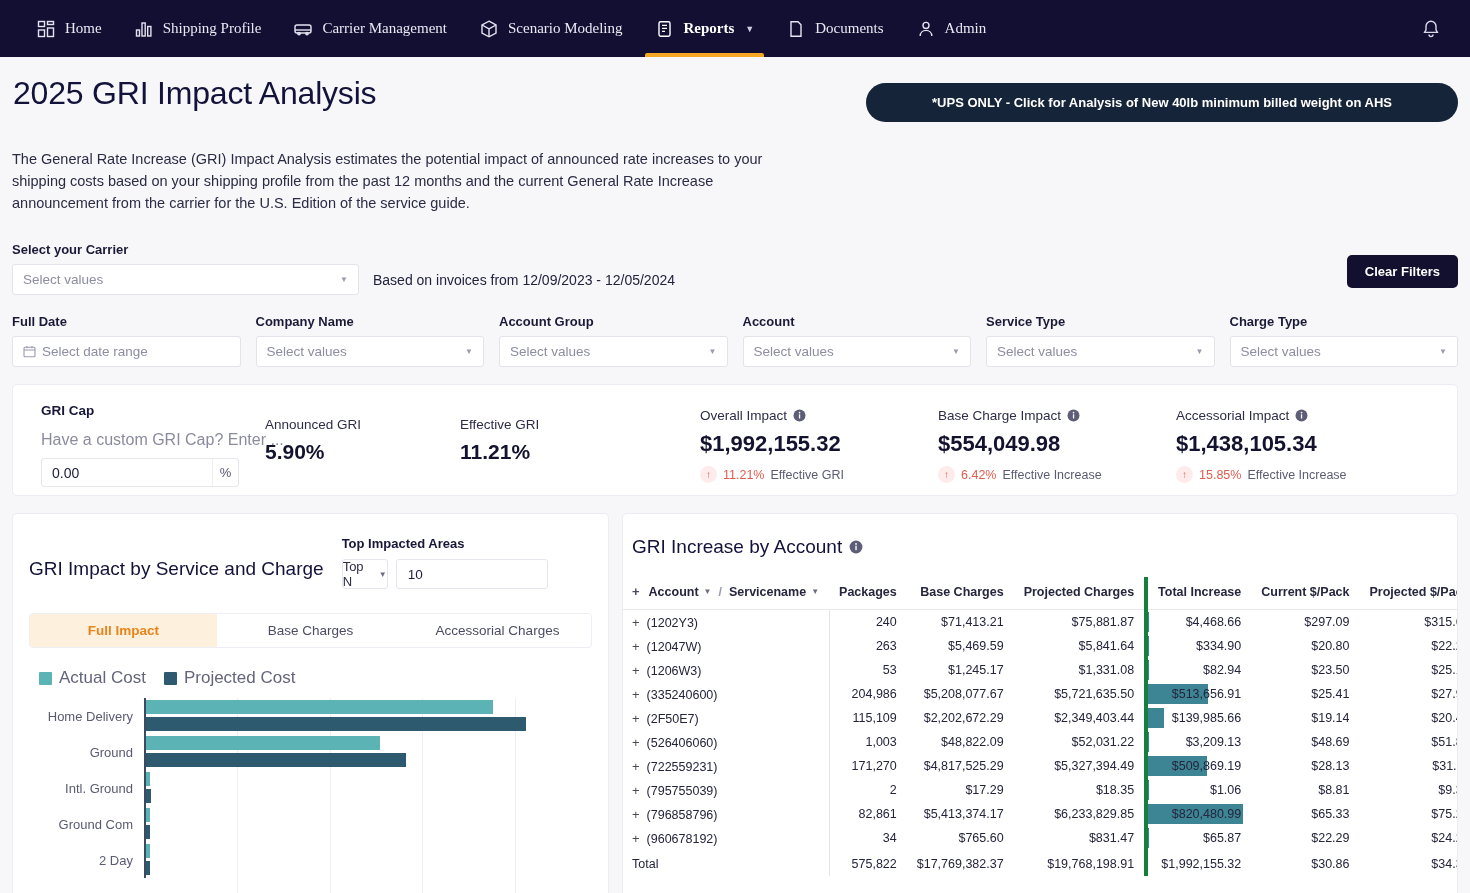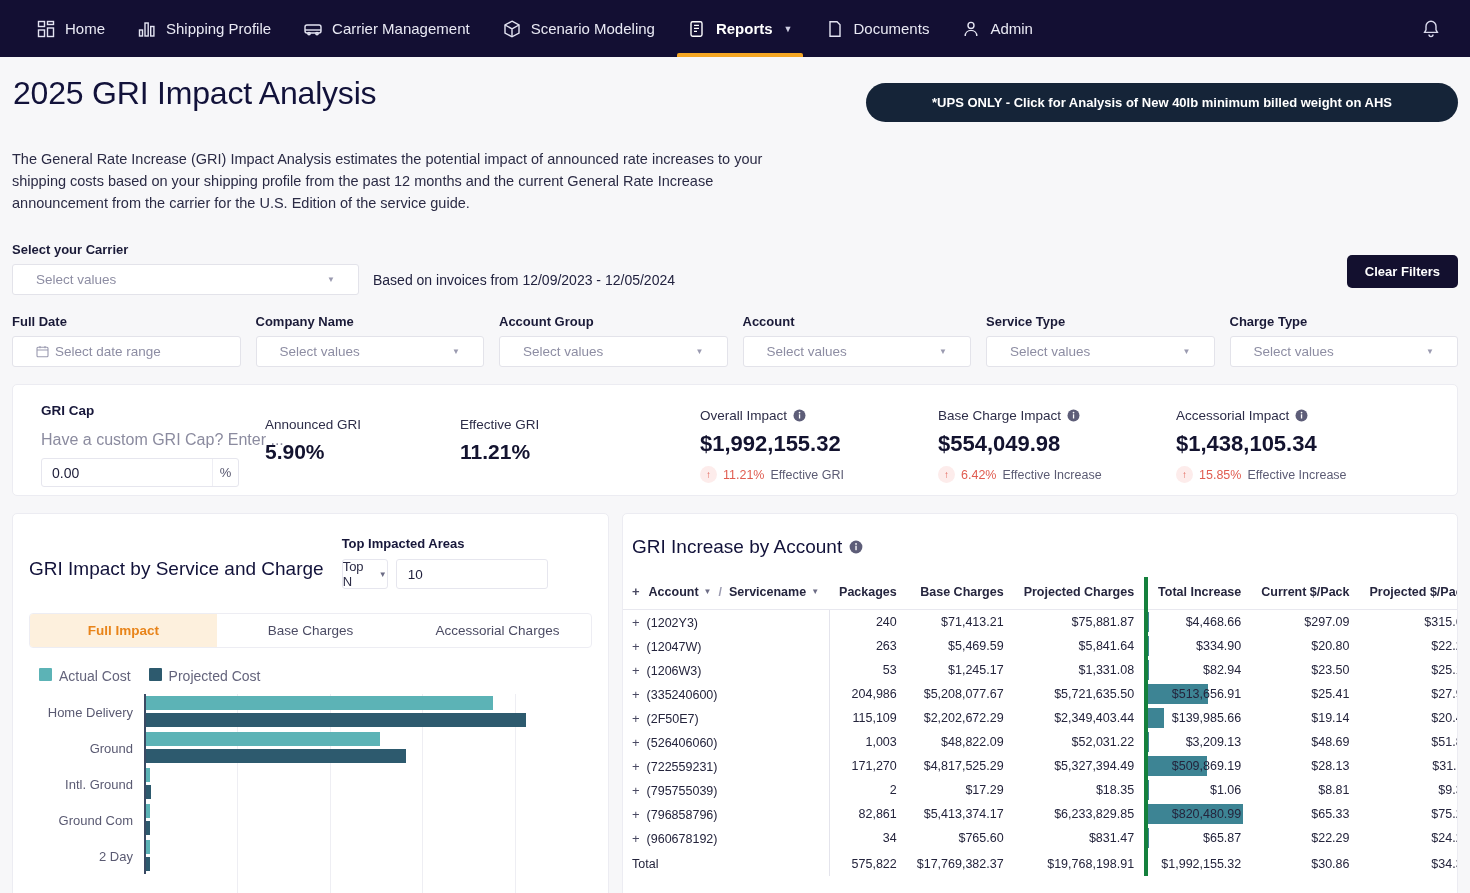--- a/index.html
+++ b/index.html
@@ -13,21 +13,21 @@
 
   
   .topnav {
     height: 57px;
     background: #130f33;
     display: flex;
     align-items: center;
     padding: 0 18px 0 20px;
     position: relative;
   }
-  .nav-items { display: flex; align-items: flex-start; gap: 0; flex: 1; }
+  .nav-items { display: flex; align-items: flex-start; gap: 0; flex: 1; font-family: Liberation Serif, serif; }
   .nav-item {
     display: flex; align-items: center; gap: 9px;
     padding: 0 16px;
     height: 57px;
     color: #e9e9f4;
     font-size: 15px;
     cursor: pointer;
     position: relative;
   }
   .nav-item.active { font-weight: bold; color: #ffffff; }
@@ -66,21 +66,21 @@
   }
 
   
   .filters { margin-top: 28px; position: relative; }
   .flabel { font-size: 13px; font-weight: bold; color: #1a1a38; margin-bottom: 7px; }
   .carrier-row { display: flex; align-items: flex-end; gap: 14px; }
   .select {
     height: 31px; background: #ffffff;
     border: 1px solid #e3e3ea; border-radius: 3px;
     display: flex; align-items: center;
-    padding: 0 23px; font-size: 13.5px; color: #8d8da3;
+    padding: 0 10px; font-size: 13.5px; color: #8d8da3;
     cursor: pointer; position: relative;
   }
   .select .caret {
     margin-left: auto; font-size: 8px; color: #9a9ab0;
   }
   .carrier-select { width: 347px; }
   .invoice-note { font-size: 14px; color: #22223f; padding-bottom: 7px; }
   .clear-btn {
     position: absolute; right: 0; top: 13px;
     background: #13102f; color: #fff;
@@ -171,21 +171,21 @@
     border: 1px solid #ededf3; border-radius: 4px; overflow: hidden;
     background: #fff;
   }
   .tab {
     flex: 1; text-align: center; padding: 9px 0;
     font-size: 13.5px; color: #4c4c64; cursor: pointer;
   }
   .tab.active { background: #fdf0dd; color: #e8841a; font-weight: bold; }
 
   .legend { display: flex; gap: 18px; padding: 20px 0 0 26px; }
-  .legend-item { display: flex; gap: 7px; font-size: 14px; color: #64647c; }
+  .legend-item { display: flex; align-items: center; gap: 7px; font-size: 17px; color: #64647c; }
   .swatch { width: 13px; height: 13px; border-radius: 1px; display: block; }
 
   .chart-area { position: relative; margin-top: 10px; padding-left: 0; height: 230px; }
   .chart-rows { position: relative; }
   .chart-row { display: flex; align-items: center; height: 36px; }
   .cat-label {
     width: 131px; text-align: right; padding-right: 11px;
     font-size: 13px; color: #5a5a72; flex: 0 0 131px;
   }
   .bars { flex: 1; position: relative; height: 36px; border-left: 2px solid #3b4a63; }

